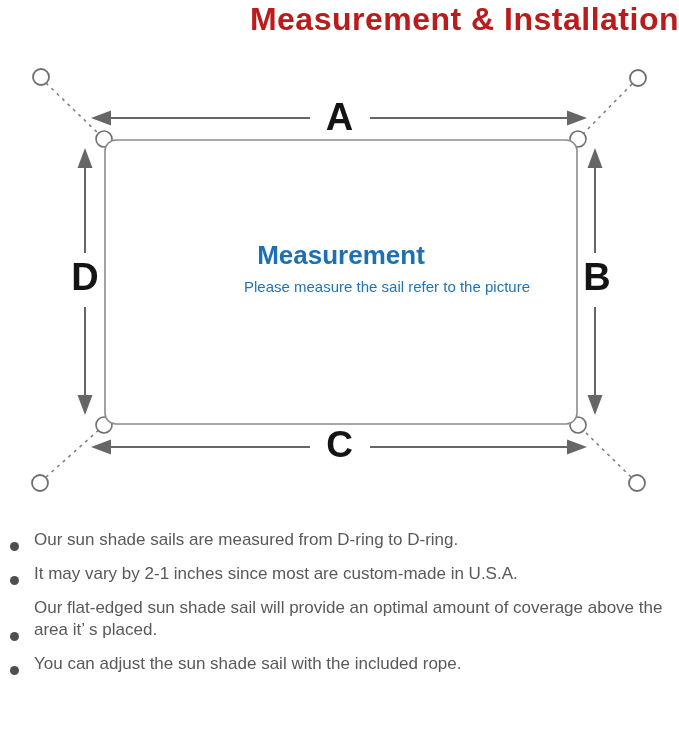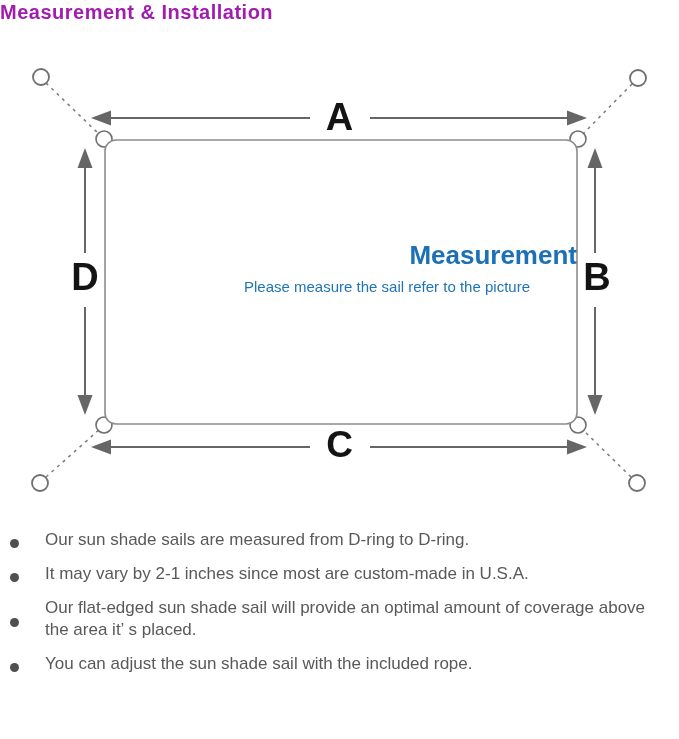--- a/index.html
+++ b/index.html
@@ -7,24 +7,24 @@
     position: relative;
     width: 679px;
     height: 739px;
     background: #ffffff;
     overflow: hidden;
     font-family: "Liberation Sans", sans-serif;
   }
   .title {
     position: absolute;
     top: 1px; left: 0; right: 0;
-    text-align: left;
-    font-size: 20px;
+    text-align: right;
+    font-size: 32px;
     font-weight: 700;
-    color: #a21caf;
+    color: #b91c1c;
     letter-spacing: 0.5px;
   }
   .diagram-svg {
     position: absolute;
     left: 0; top: 55px;
     width: 679px; height: 460px;
   }
   .dim-label {
     position: absolute;
     font-weight: 700;
@@ -33,41 +33,41 @@
     text-align: center;
     font-size: 38px;
   }
   .dim-a { top: 97px;  left: 0; right: 0; }
   .dim-c { top: 425px; left: 0; right: 0; font-size: 37px; }
   .dim-d { top: 257px; left: 57px;  width: 56px; }
   .dim-b { top: 257px; left: 569px; width: 56px; }
   .center-title {
     position: absolute;
     top: 240px; left: 105px; width: 472px;
-    text-align: right;
+    text-align: center;
     font-size: 26px;
     font-weight: 700;
     color: #1b70b6;
   }
   .center-sub {
     position: absolute;
     top: 278px; left: 105px; width: 564px;
     text-align: center;
     font-size: 15px;
     color: #1e74b9;
   }
   .bullets {
     position: absolute;
     top: 529px; left: 10px;
     width: 662px;
   }
   .bullet {
     display: flex;
-    align-items: center;
-    gap: 26px;
+    align-items: flex-end;
+    gap: 15px;
     margin-bottom: 12px;
     color: #595959;
     font-size: 17px;
     line-height: 22px;
   }
   .dot {
     flex: none;
     width: 9px; height: 9px;
     margin-top: 6px;
     border-radius: 50%;

